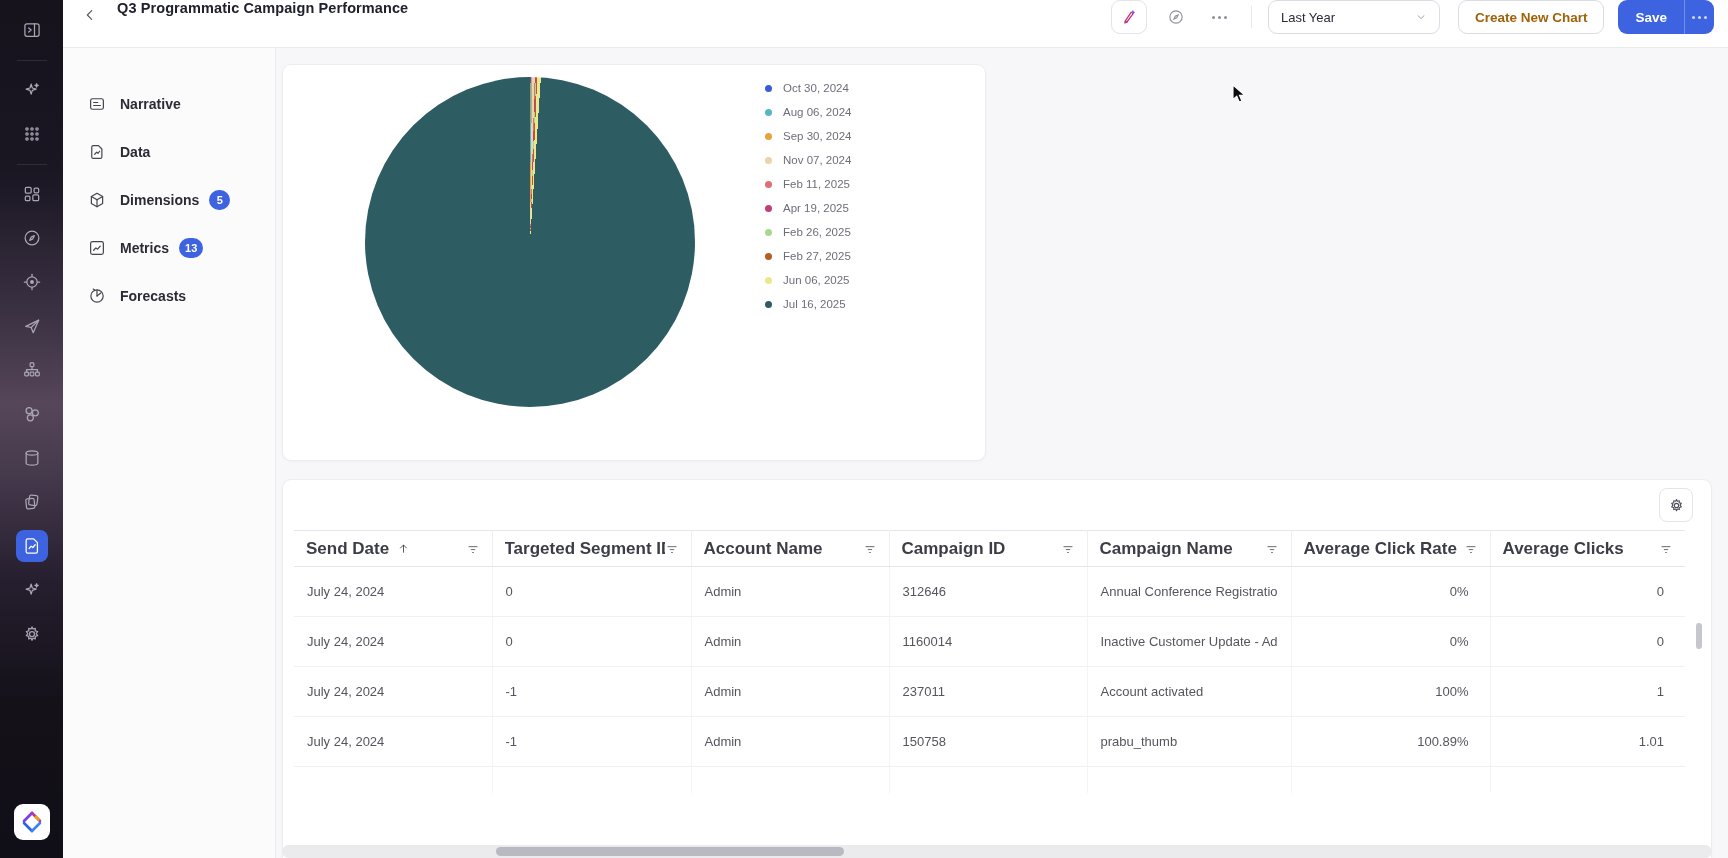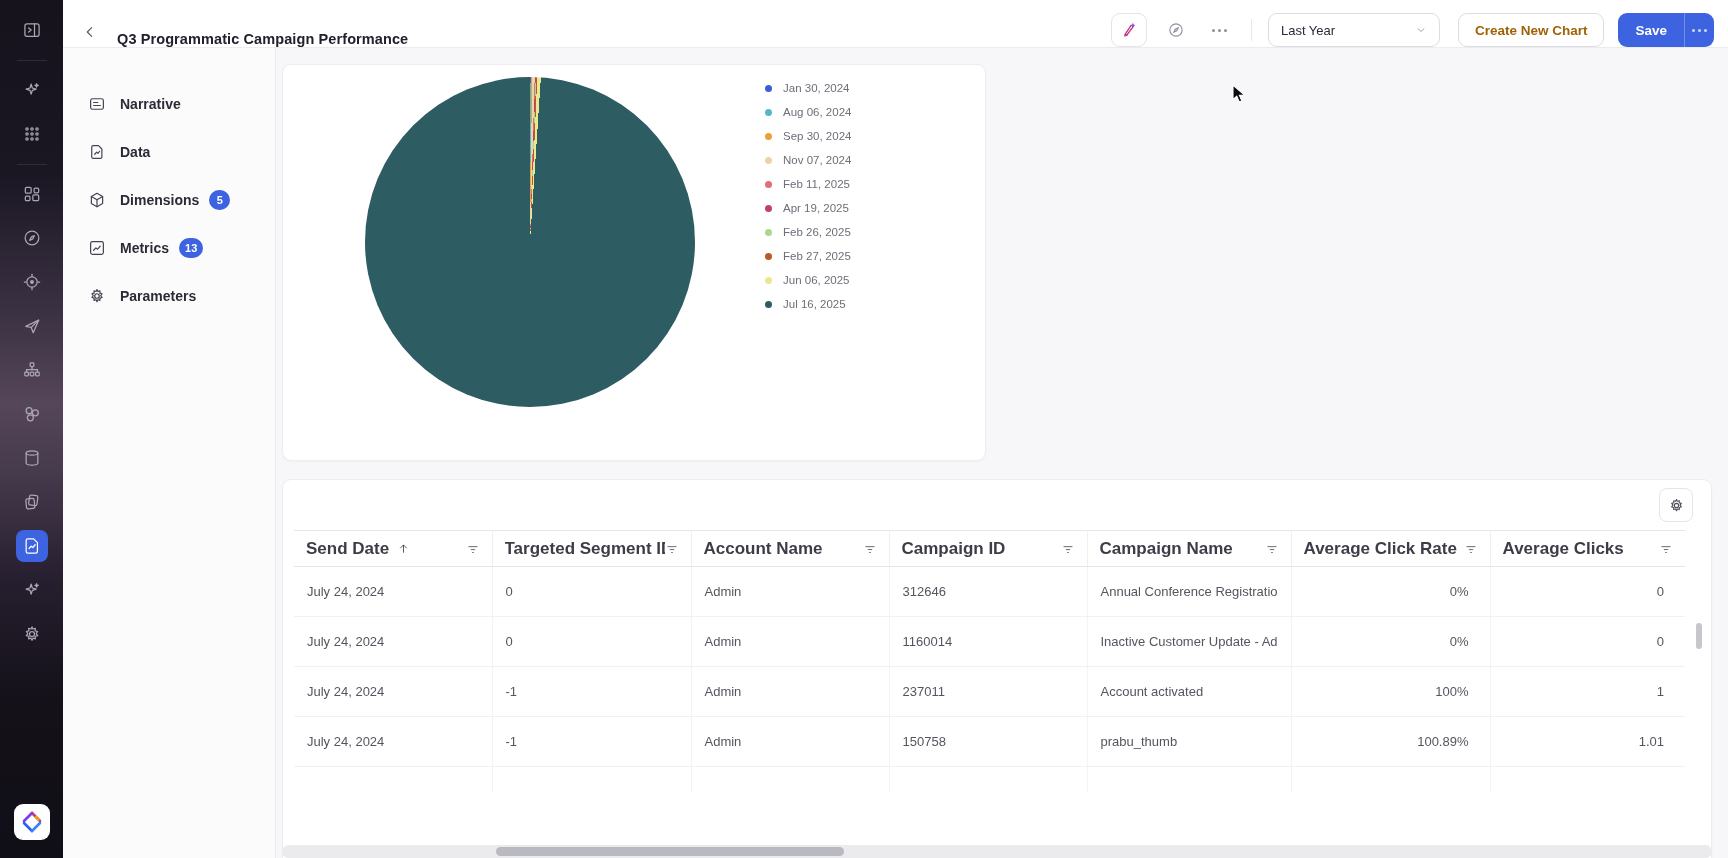--- a/index.html
+++ b/index.html
@@ -12,21 +12,21 @@
     display:flex; flex-direction:column; align-items:center; padding-top:14px; z-index:5;}
   .ricon { width:32px; height:32px; margin-bottom:12px; display:flex; align-items:center; justify-content:center; border-radius:8px; cursor:pointer; flex:none;}
   .ricon svg { stroke:#aaa6b6; fill:none; stroke-width:1.5; stroke-linecap:round; stroke-linejoin:round; }
   .ricon.active { background:#3e63e0; }
   .ricon.active svg { stroke:#ffffff; }
   .rail-div { width:30px; height:1px; background:rgba(255,255,255,.10); margin:2px 0 13px; flex:none;}
   .rail-spacer { flex:1; }
   .rail-logo { width:36px; height:36px; background:#ffffff; border-radius:9px; margin-bottom:18px; display:flex; align-items:center; justify-content:center; flex:none;}
 
   
-  .topbar { position:absolute; left:63px; top:0; right:0; height:48px; background:#ffffff; border-bottom:1px solid #ececf0; display:flex; align-items:flex-end; z-index:4;}
+  .topbar { position:absolute; left:63px; top:0; right:0; height:48px; background:#ffffff; border-bottom:1px solid #ececf0; display:flex; align-items:flex-start; z-index:4;}
   .back-btn { width:30px; height:30px; margin-left:12px; display:flex; align-items:center; justify-content:center; border-radius:6px; cursor:pointer;}
   .back-btn svg { stroke:#5a5a66; fill:none; stroke-width:1.8; stroke-linecap:round; stroke-linejoin:round;}
   .tb-title { margin-left:12px; font-size:14.5px; font-weight:700; color:#21212e; letter-spacing:.1px;}
   .tb-right { margin-left:auto; margin-right:14px; display:flex; align-items:center; }
   .wand-btn { width:36px; height:34px; border:1px solid #e3e3e9; border-radius:9px; display:flex; align-items:center; justify-content:center; background:#fff; cursor:pointer;}
   .ghost-ic { width:30px; height:30px; display:flex; align-items:center; justify-content:center; margin-left:14px; cursor:pointer;}
   .ghost-ic svg { stroke:#8f8f9b; fill:none; stroke-width:1.5; stroke-linecap:round;}
   .tb-div { width:1px; height:22px; background:#e7e7ec; margin:0 16px;}
   .tr-select { width:172px; height:34px; border:1px solid #dcdce3; border-radius:9px; background:#fff; display:flex; align-items:center; padding:0 12px; cursor:pointer;}
   .tr-select .val { font-size:13px; color:#2b2b38; }
@@ -288,36 +288,38 @@
     <div class="nav-item">
       <svg width="18" height="18" viewBox="0 0 24 24">
           <rect x="3.5" y="3.5" width="17" height="17" rx="2.5"></rect>
           <path d="M7.5 15 L10.5 11.8 L12.8 13.6 L16.3 9.5"></path>
         </svg>
       <span class="nav-label">Metrics</span>
       <span class="nav-badge">13</span>
     </div>
     <div class="nav-item">
       <svg width="18" height="18" viewBox="0 0 24 24">
-          <circle cx="12" cy="12" r="3"></circle>
-          <path d="M12 3.5 L13.2 6 L16 5.2 L15.8 8.2 L18.8 9 L17 11.5 L18.8 14 L15.8 14.8 L16 17.8 L13.2 17 L12 19.5 L10.8 17 L8 17.8 L8.2 14.8 L5.2 14 L7 11.5 L5.2 9 L8.2 8.2 L8 5.2 L10.8 6 Z"></path>
-        </svg>
-      <span class="nav-label">Parameters</span>
+          <circle cx="12" cy="12" r="8.2"></circle>
+          <path d="M12 12 L12 4.5"></path>
+          <path d="M12 12 L17 8"></path>
+          <path d="M8.5 3.8 L7 2.8"></path>
+        </svg>
+      <span class="nav-label">Forecasts</span>
     </div>
   </div>
 
   <div class="main">
 
     <div class="card chart-card">
       <div class="chart-body">
         <div class="pie" id="pie" style="background: conic-gradient(rgb(59, 91, 219) 0deg, rgb(59, 91, 219) 0.18deg, rgb(86, 182, 200) 0.18deg, rgb(86, 182, 200) 0.36deg, rgb(232, 162, 61) 0.36deg, rgb(232, 162, 61) 0.72deg, rgb(236, 211, 168) 0.72deg, rgb(236, 211, 168) 1.62deg, rgb(223, 110, 118) 1.62deg, rgb(223, 110, 118) 1.8deg, rgb(191, 64, 120) 1.8deg, rgb(191, 64, 120) 1.98deg, rgb(169, 216, 140) 1.98deg, rgb(169, 216, 140) 2.16deg, rgb(182, 92, 38) 2.16deg, rgb(182, 92, 38) 2.52deg, rgb(233, 232, 143) 2.52deg, rgb(233, 232, 143) 3.78deg, rgb(45, 92, 99) 3.78deg, rgb(45, 92, 99) 360deg);"></div>
         <div class="legend">
           <div class="legend-item">
               <span class="legend-dot" style="background: rgb(59, 91, 219);"></span>
-              <span class="legend-label">Jan 30, 2024</span>
+              <span class="legend-label">Oct 30, 2024</span>
             </div>
           <div class="legend-item">
               <span class="legend-dot" style="background: rgb(86, 182, 200);"></span>
               <span class="legend-label">Aug 06, 2024</span>
             </div>
           <div class="legend-item">
               <span class="legend-dot" style="background: rgb(232, 162, 61);"></span>
               <span class="legend-label">Sep 30, 2024</span>
             </div>
           <div class="legend-item">

